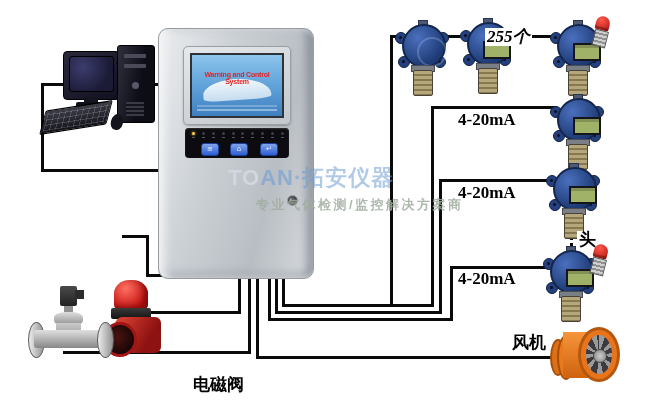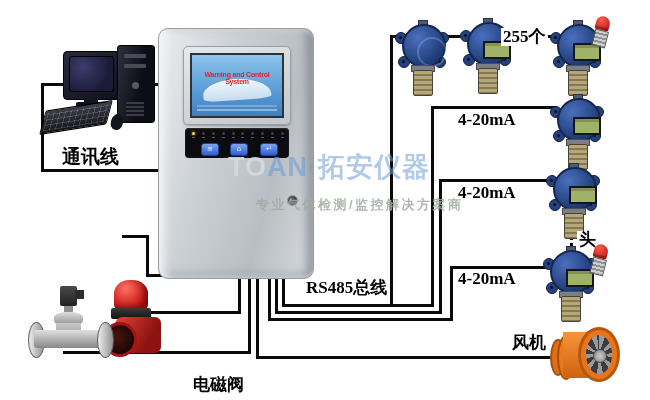--- a/index.html
+++ b/index.html
@@ -9,21 +9,21 @@
   .wire{position:absolute;background:#0a0a0a;z-index:2;}
   .wh{height:3px;} .wv{width:3px;}
   .dotline{position:absolute;z-index:2;border-left:3px dotted #0a0a0a;width:0;}
   
   .lbl{position:absolute;z-index:4;font-weight:bold;color:#000;background:#fff;
        line-height:1.05;padding:0 2px;white-space:nowrap;font-size:17px;}
   .lbl-big{font-size:21px;letter-spacing:1px;}
   
   .wm{position:absolute;z-index:6;white-space:nowrap;pointer-events:none;
       font-family:"Liberation Sans","DejaVu Sans",sans-serif;}
-  .wm-logo{left:228px;top:149px;font-size:27px;font-weight:bold;letter-spacing:1px;}
+  .wm-logo{left:228px;top:163px;font-size:22px;font-weight:bold;letter-spacing:1px;}
   .wm-to{color:rgba(210,216,224,0.95);} .wm-an{color:rgba(112,158,212,0.62);}
   .wm-cn{color:rgba(112,158,212,0.55);}
   .wm-tag{left:256px;top:196px;font-size:13px;letter-spacing:2.5px;color:rgba(160,172,160,0.85);font-weight:bold;}
   
   .dev{position:absolute;z-index:3;}
   .monitor{left:63px;top:51px;width:55px;height:47px;background:linear-gradient(145deg,#2a2a3c,#101020);border-radius:4px;border:1px solid #000;}
   .mon-screen{position:absolute;left:5px;top:4px;right:5px;bottom:7px;border-radius:3px;
       background:radial-gradient(circle at 30% 30%,#3c3c6e,#1b1b36 70%);border:1px solid #000;}
   .mon-neck{left:84px;top:97px;width:14px;height:6px;background:#15151f;}
   .mon-base{left:76px;top:102px;width:32px;height:6px;background:#101018;border-radius:2px;}
@@ -120,21 +120,20 @@
       background:radial-gradient(#cfcfcf,#7c7c7c);border:1px solid #4c4c4c;}
 </style>
 </head>
 <body>
 
 <div id="stage">
 
   <div class="wire wv" style="left:41px;top:83px;height:89px;"></div>
   <div class="wire wh" style="left:41px;top:83px;width:119px;"></div>
   <div class="wire wh" style="left:41px;top:169px;width:119px;"></div>
-  <div class="lbl" style="left:60px;top:147px;font-size:19px;">通讯线</div>
 
   <div class="dev monitor">
     <div class="mon-screen"></div>
   </div>
   <div class="dev mon-neck"></div>
   <div class="dev mon-base"></div>
   <div class="dev tower">
     <div class="bay" style="top:8px;"></div>
     <div class="bay" style="top:18px;"></div>
     <div class="tower-btn"></div>
@@ -187,35 +186,34 @@
   <div class="wire wv" style="left:256px;top:276px;height:83px;"></div>
   <div class="wire wh" style="left:256px;top:356px;width:362px;"></div>
   <div class="lbl" style="left:510px;top:334px;">风机</div>
 
   <div class="wire wv" style="left:268px;top:276px;height:45px;"></div>
   <div class="wire wv" style="left:275px;top:276px;height:38px;"></div>
   <div class="wire wv" style="left:282px;top:276px;height:31px;"></div>
   <div class="wire wh" style="left:282px;top:304px;width:152px;"></div>
   <div class="wire wh" style="left:275px;top:311px;width:167px;"></div>
   <div class="wire wh" style="left:268px;top:318px;width:185px;"></div>
-  <div class="lbl" style="left:304px;top:279px;">RS485总线</div>
 
   <div class="wire wv" style="left:431px;top:106px;height:200px;"></div>
   <div class="wire wh" style="left:431px;top:106px;width:126px;"></div>
   <div class="wire wv" style="left:439px;top:179px;height:134px;"></div>
   <div class="wire wh" style="left:439px;top:179px;width:114px;"></div>
   <div class="wire wv" style="left:450px;top:266px;height:54px;"></div>
   <div class="wire wh" style="left:450px;top:266px;width:101px;"></div>
   <div class="lbl" style="left:456px;top:111px;">4-20mA</div>
   <div class="lbl" style="left:456px;top:184px;">4-20mA</div>
   <div class="lbl" style="left:456px;top:270px;">4-20mA</div>
 
   <div class="wire wv" style="left:390px;top:35px;height:271px;"></div>
   <div class="wire wh" style="left:390px;top:35px;width:168px;"></div>
-  <div class="lbl" style="left:501px;top:28px;">255个</div>
+  <div class="lbl" style="left:485px;top:28px;font-style:italic;">255个</div>
 
   <div class="lbl" style="left:577px;top:231px;">头</div>
   <div class="dotline" style="left:570px;top:214px;height:44px;"></div>
 
   <div class="detector" style="left:396px;top:20px;">
     <div class="det-nub"></div>
     <div class="det-ear e1"></div>
       <div class="det-ear e2"></div>
     <div class="det-ear e3"></div>
       <div class="det-ear e4"></div>

